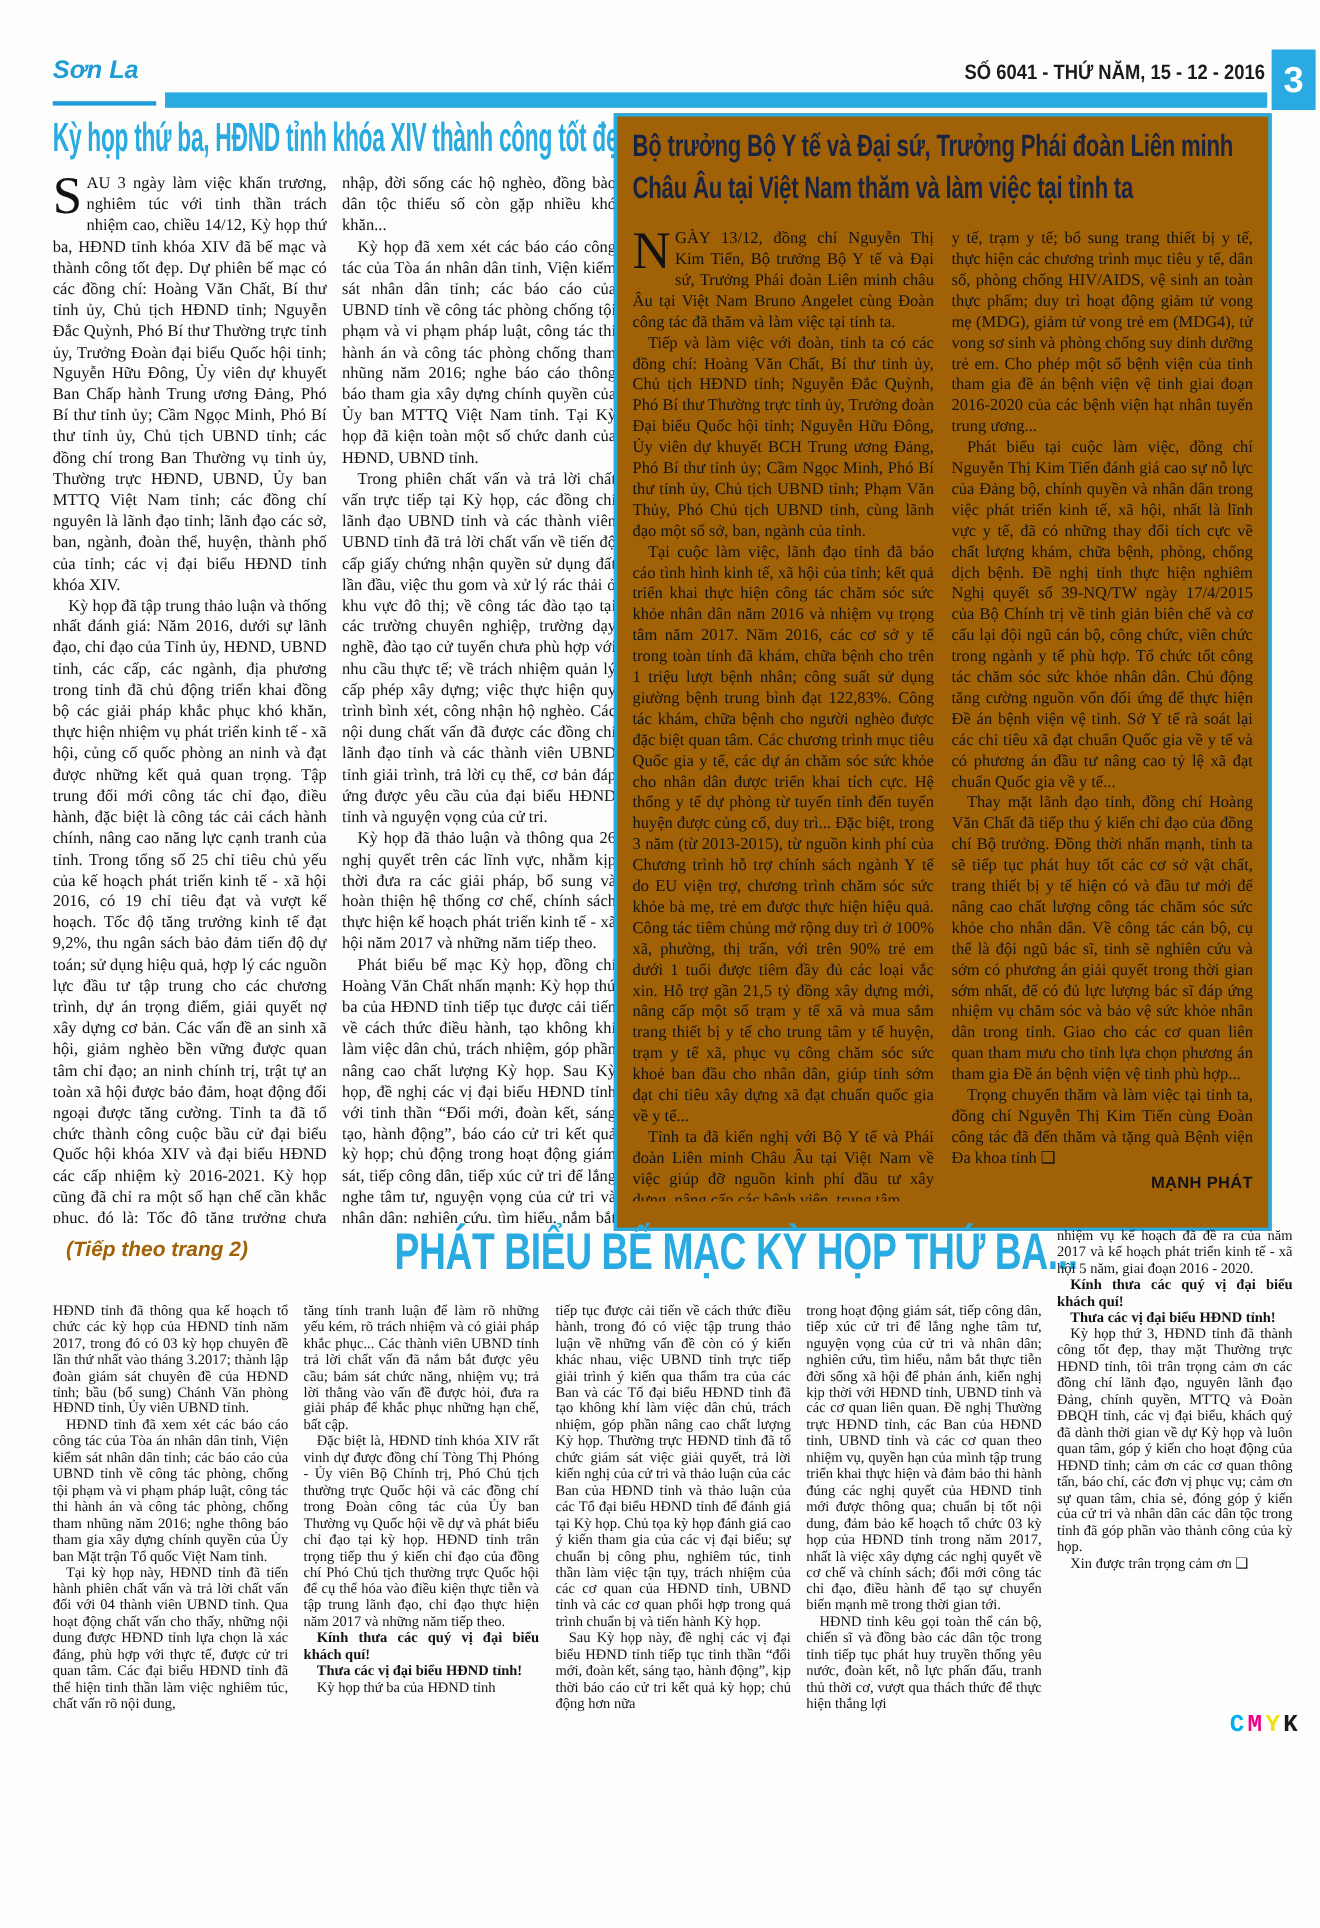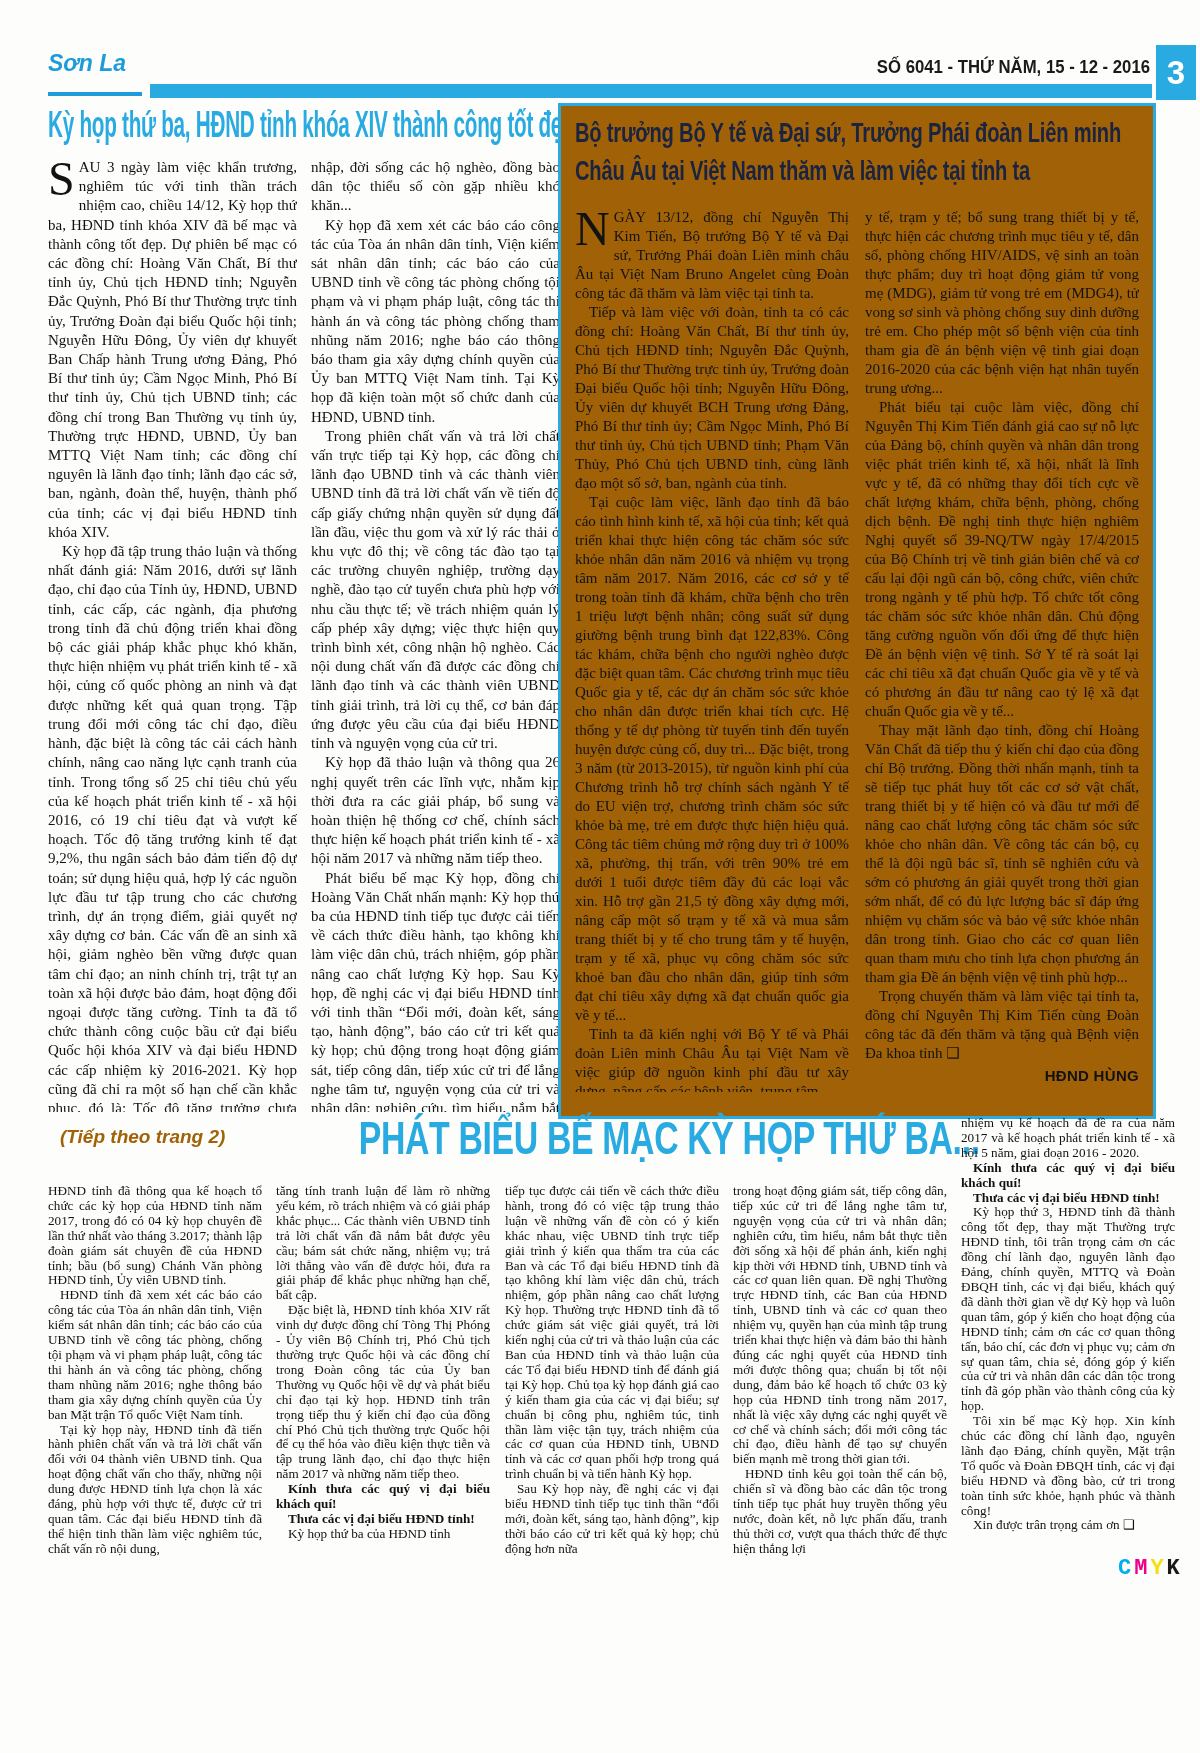--- a/index.html
+++ b/index.html
@@ -104,31 +104,31 @@
         <p class="para s-first"><span class="dropcap">N</span><span>GÀY 13/12, đồng chí Nguyễn Thị Kim Tiến, Bộ trưởng Bộ Y tế và Đại sứ, Trưởng Phái đoàn Liên minh châu Âu tại Việt Nam Bruno Angelet cùng Đoàn công tác đã thăm và làm việc tại tỉnh ta.</span></p>
       <p class="para s-indent">Tiếp và làm việc với đoàn, tỉnh ta có các đồng chí: Hoàng Văn Chất, Bí thư tỉnh ủy, Chủ tịch HĐND tỉnh; Nguyễn Đắc Quỳnh, Phó Bí thư Thường trực tỉnh ủy, Trưởng đoàn Đại biểu Quốc hội tỉnh; Nguyễn Hữu Đông, Ủy viên dự khuyết BCH Trung ương Đảng, Phó Bí thư tỉnh ủy; Cầm Ngọc Minh, Phó Bí thư tỉnh ủy, Chủ tịch UBND tỉnh; Phạm Văn Thủy, Phó Chủ tịch UBND tỉnh, cùng lãnh đạo một số sở, ban, ngành của tỉnh.</p>
           <p class="para s-indent">Tại cuộc làm việc, lãnh đạo tỉnh đã báo cáo tình hình kinh tế, xã hội của tỉnh; kết quả triển khai thực hiện công tác chăm sóc sức khỏe nhân dân năm 2016 và nhiệm vụ trọng tâm năm 2017. Năm 2016, các cơ sở y tế trong toàn tỉnh đã khám, chữa bệnh cho trên 1 triệu lượt bệnh nhân; công suất sử dụng giường bệnh trung bình đạt 122,83%. Công tác khám, chữa bệnh cho người nghèo được đặc biệt quan tâm. Các chương trình mục tiêu Quốc gia y tế, các dự án chăm sóc sức khỏe cho nhân dân được triển khai tích cực. Hệ thống y tế dự phòng từ tuyến tỉnh đến tuyến huyện được củng cố, duy trì... Đặc biệt, trong 3 năm (từ 2013-2015), từ nguồn kinh phí của Chương trình hỗ trợ chính sách ngành Y tế do EU viện trợ, chương trình chăm sóc sức khỏe bà mẹ, trẻ em được thực hiện hiệu quả. Công tác tiêm chủng mở rộng duy trì ở 100% xã, phường, thị trấn, với trên 90% trẻ em dưới 1 tuổi được tiêm đầy đủ các loại vắc xin. Hỗ trợ gần 21,5 tỷ đồng xây dựng mới, nâng cấp một số trạm y tế xã và mua sắm trang thiết bị y tế cho trung tâm y tế huyện, trạm y tế xã, phục vụ công chăm sóc sức khoẻ ban đầu cho nhân dân, giúp tỉnh sớm đạt chỉ tiêu xây dựng xã đạt chuẩn quốc gia về y tế...</p>
           <p class="para s-indent">Tỉnh ta đã kiến nghị với Bộ Y tế và Phái đoàn Liên minh Châu Âu tại Việt Nam về việc giúp đỡ nguồn kinh phí đầu tư xây dựng, nâng cấp các bệnh viện, trung tâm</p>
         </div>
       <div class="col">
           <p class="para s-cont">y tế, trạm y tế; bổ sung trang thiết bị y tế, thực hiện các chương trình mục tiêu y tế, dân số, phòng chống HIV/AIDS, vệ sinh an toàn thực phẩm; duy trì hoạt động giảm tử vong mẹ (MDG), giảm tử vong trẻ em (MDG4), tử vong sơ sinh và phòng chống suy dinh dưỡng trẻ em. Cho phép một số bệnh viện của tỉnh tham gia đề án bệnh viện vệ tinh giai đoạn 2016-2020 của các bệnh viện hạt nhân tuyến trung ương...</p>
           <p class="para s-indent">Phát biểu tại cuộc làm việc, đồng chí Nguyễn Thị Kim Tiến đánh giá cao sự nỗ lực của Đảng bộ, chính quyền và nhân dân trong việc phát triển kinh tế, xã hội, nhất là lĩnh vực y tế, đã có những thay đổi tích cực về chất lượng khám, chữa bệnh, phòng, chống dịch bệnh. Đề nghị tỉnh thực hiện nghiêm Nghị quyết số 39-NQ/TW ngày 17/4/2015 của Bộ Chính trị về tinh giản biên chế và cơ cấu lại đội ngũ cán bộ, công chức, viên chức trong ngành y tế phù hợp. Tổ chức tốt công tác chăm sóc sức khỏe nhân dân. Chủ động tăng cường nguồn vốn đối ứng để thực hiện Đề án bệnh viện vệ tinh. Sở Y tế rà soát lại các chỉ tiêu xã đạt chuẩn Quốc gia về y tế và có phương án đầu tư nâng cao tỷ lệ xã đạt chuẩn Quốc gia về y tế...</p>
           <p class="para s-indent">Thay mặt lãnh đạo tỉnh, đồng chí Hoàng Văn Chất đã tiếp thu ý kiến chỉ đạo của đồng chí Bộ trưởng. Đồng thời nhấn mạnh, tỉnh ta sẽ tiếp tục phát huy tốt các cơ sở vật chất, trang thiết bị y tế hiện có và đầu tư mới để nâng cao chất lượng công tác chăm sóc sức khỏe cho nhân dân. Về công tác cán bộ, cụ thể là đội ngũ bác sĩ, tỉnh sẽ nghiên cứu và sớm có phương án giải quyết trong thời gian sớm nhất, để có đủ lực lượng bác sĩ đáp ứng nhiệm vụ chăm sóc và bảo vệ sức khỏe nhân dân trong tỉnh. Giao cho các cơ quan liên quan tham mưu cho tỉnh lựa chọn phương án tham gia Đề án bệnh viện vệ tinh phù hợp...</p>
           <p class="para s-indent">Trọng chuyến thăm và làm việc tại tỉnh ta, đồng chí Nguyễn Thị Kim Tiến cùng Đoàn công tác đã đến thăm và tặng quà Bệnh viện Đa khoa tỉnh ❑</p>
-          <p class="para s-byline">HĐND HÙNG</p>
+          <p class="para s-byline">MẠNH PHÁT</p>
         </div>
     </div>
   </div>
 
   <div class="continued-label">(Tiếp theo trang 2)</div>
   <div class="hl-bottom">
     <span>PHÁT BIỂU BẾ MẠC KỲ HỌP THỨ BA...</span>
   </div>
   <div class="bcol" id="bcol1">
-      <p class="para s-cont">HĐND tỉnh đã thông qua kế hoạch tổ chức các kỳ họp của HĐND tỉnh năm 2017, trong đó có 04 kỳ họp chuyên đề lần thứ nhất vào tháng 3.2017; thành lập đoàn giám sát chuyên đề của HĐND tỉnh; bầu (bổ sung) Chánh Văn phòng HĐND tỉnh, Ủy viên UBND tỉnh.</p>
+      <p class="para s-cont">HĐND tỉnh đã thông qua kế hoạch tổ chức các kỳ họp của HĐND tỉnh năm 2017, trong đó có 03 kỳ họp chuyên đề lần thứ nhất vào tháng 3.2017; thành lập đoàn giám sát chuyên đề của HĐND tỉnh; bầu (bổ sung) Chánh Văn phòng HĐND tỉnh, Ủy viên UBND tỉnh.</p>
       <p class="para s-indent">HĐND tỉnh đã xem xét các báo cáo công tác của Tòa án nhân dân tỉnh, Viện kiểm sát nhân dân tỉnh; các báo cáo của UBND tỉnh về công tác phòng, chống tội phạm và vi phạm pháp luật, công tác thi hành án và công tác phòng, chống tham nhũng năm 2016; nghe thông báo tham gia xây dựng chính quyền của Ủy ban Mặt trận Tổ quốc Việt Nam tỉnh.</p>
       <p class="para s-indent">Tại kỳ họp này, HĐND tỉnh đã tiến hành phiên chất vấn và trả lời chất vấn đối với 04 thành viên UBND tỉnh. Qua hoạt động chất vấn cho thấy, những nội dung được HĐND tỉnh lựa chọn là xác đáng, phù hợp với thực tế, được cử tri quan tâm. Các đại biểu HĐND tỉnh đã thể hiện tinh thần làm việc nghiêm túc, chất vấn rõ nội dung,</p>
     </div>
   <div class="bcol" id="bcol2">
       <p class="para s-cont">tăng tính tranh luận để làm rõ những yếu kém, rõ trách nhiệm và có giải pháp khắc phục... Các thành viên UBND tỉnh trả lời chất vấn đã nắm bắt được yêu cầu; bám sát chức năng, nhiệm vụ; trả lời thẳng vào vấn đề được hỏi, đưa ra giải pháp để khắc phục những hạn chế, bất cập.</p>
       <p class="para s-indent">Đặc biệt là, HĐND tỉnh khóa XIV rất vinh dự được đồng chí Tòng Thị Phóng - Ủy viên Bộ Chính trị, Phó Chủ tịch thường trực Quốc hội và các đồng chí trong Đoàn công tác của Ủy ban Thường vụ Quốc hội về dự và phát biểu chỉ đạo tại kỳ họp. HĐND tỉnh trân trọng tiếp thu ý kiến chỉ đạo của đồng chí Phó Chủ tịch thường trực Quốc hội để cụ thể hóa vào điều kiện thực tiễn và tập trung lãnh đạo, chỉ đạo thực hiện năm 2017 và những năm tiếp theo.</p>
       <p class="para s-bi">Kính thưa các quý vị đại biểu khách quí!</p>
       <p class="para s-bi">Thưa các vị đại biểu HĐND tỉnh!</p>
       <p class="para s-indent">Kỳ họp thứ ba của HĐND tỉnh</p>
     </div>
@@ -138,21 +138,20 @@
     </div>
   <div class="bcol" id="bcol4">
       <p class="para s-cont">trong hoạt động giám sát, tiếp công dân, tiếp xúc cử tri để lắng nghe tâm tư, nguyện vọng của cử tri và nhân dân; nghiên cứu, tìm hiểu, nắm bắt thực tiễn đời sống xã hội để phản ánh, kiến nghị kịp thời với HĐND tỉnh, UBND tỉnh và các cơ quan liên quan. Đề nghị Thường trực HĐND tỉnh, các Ban của HĐND tỉnh, UBND tỉnh và các cơ quan theo nhiệm vụ, quyền hạn của mình tập trung triển khai thực hiện và đảm bảo thi hành đúng các nghị quyết của HĐND tỉnh mới được thông qua; chuẩn bị tốt nội dung, đảm bảo kế hoạch tổ chức 03 kỳ họp của HĐND tỉnh trong năm 2017, nhất là việc xây dựng các nghị quyết về cơ chế và chính sách; đổi mới công tác chỉ đạo, điều hành để tạo sự chuyển biến mạnh mẽ trong thời gian tới.</p>
       <p class="para s-indent">HĐND tỉnh kêu gọi toàn thể cán bộ, chiến sĩ và đồng bào các dân tộc trong tỉnh tiếp tục phát huy truyền thống yêu nước, đoàn kết, nỗ lực phấn đấu, tranh thủ thời cơ, vượt qua thách thức để thực hiện thắng lợi</p>
     </div>
   <div class="bcol" id="bcol5">
       <p class="para s-cont">nhiệm vụ kế hoạch đã đề ra của năm 2017 và kế hoạch phát triển kinh tế - xã hội 5 năm, giai đoạn 2016 - 2020.</p>
       <p class="para s-bi">Kính thưa các quý vị đại biểu khách quí!</p>
       <p class="para s-bi">Thưa các vị đại biểu HĐND tỉnh!</p>
       <p class="para s-indent">Kỳ họp thứ 3, HĐND tỉnh đã thành công tốt đẹp, thay mặt Thường trực HĐND tỉnh, tôi trân trọng cảm ơn các đồng chí lãnh đạo, nguyên lãnh đạo Đảng, chính quyền, MTTQ và Đoàn ĐBQH tỉnh, các vị đại biểu, khách quý đã dành thời gian về dự Kỳ họp và luôn quan tâm, góp ý kiến cho hoạt động của HĐND tỉnh; cảm ơn các cơ quan thông tấn, báo chí, các đơn vị phục vụ; cảm ơn sự quan tâm, chia sẻ, đóng góp ý kiến của cử tri và nhân dân các dân tộc trong tỉnh đã góp phần vào thành công của kỳ họp.</p>
-      <p class="para s-indent">Tôi xin bế mạc Kỳ họp. Xin kính chúc các đồng chí lãnh đạo, nguyên lãnh đạo Đảng, chính quyền, Mặt trận Tổ quốc và Đoàn ĐBQH tỉnh, các vị đại biểu HĐND và đồng bào, cử tri trong toàn tỉnh sức khỏe, hạnh phúc và thành công!</p>
       <p class="para s-indent">Xin được trân trọng cảm ơn ❑</p>
     </div>
 
   <div class="cmyk">
     <span class="c">C</span><span class="m">M</span><span class="y">Y</span><span class="k">K</span>
   </div>
 
 </div>
 
 </body></html>

